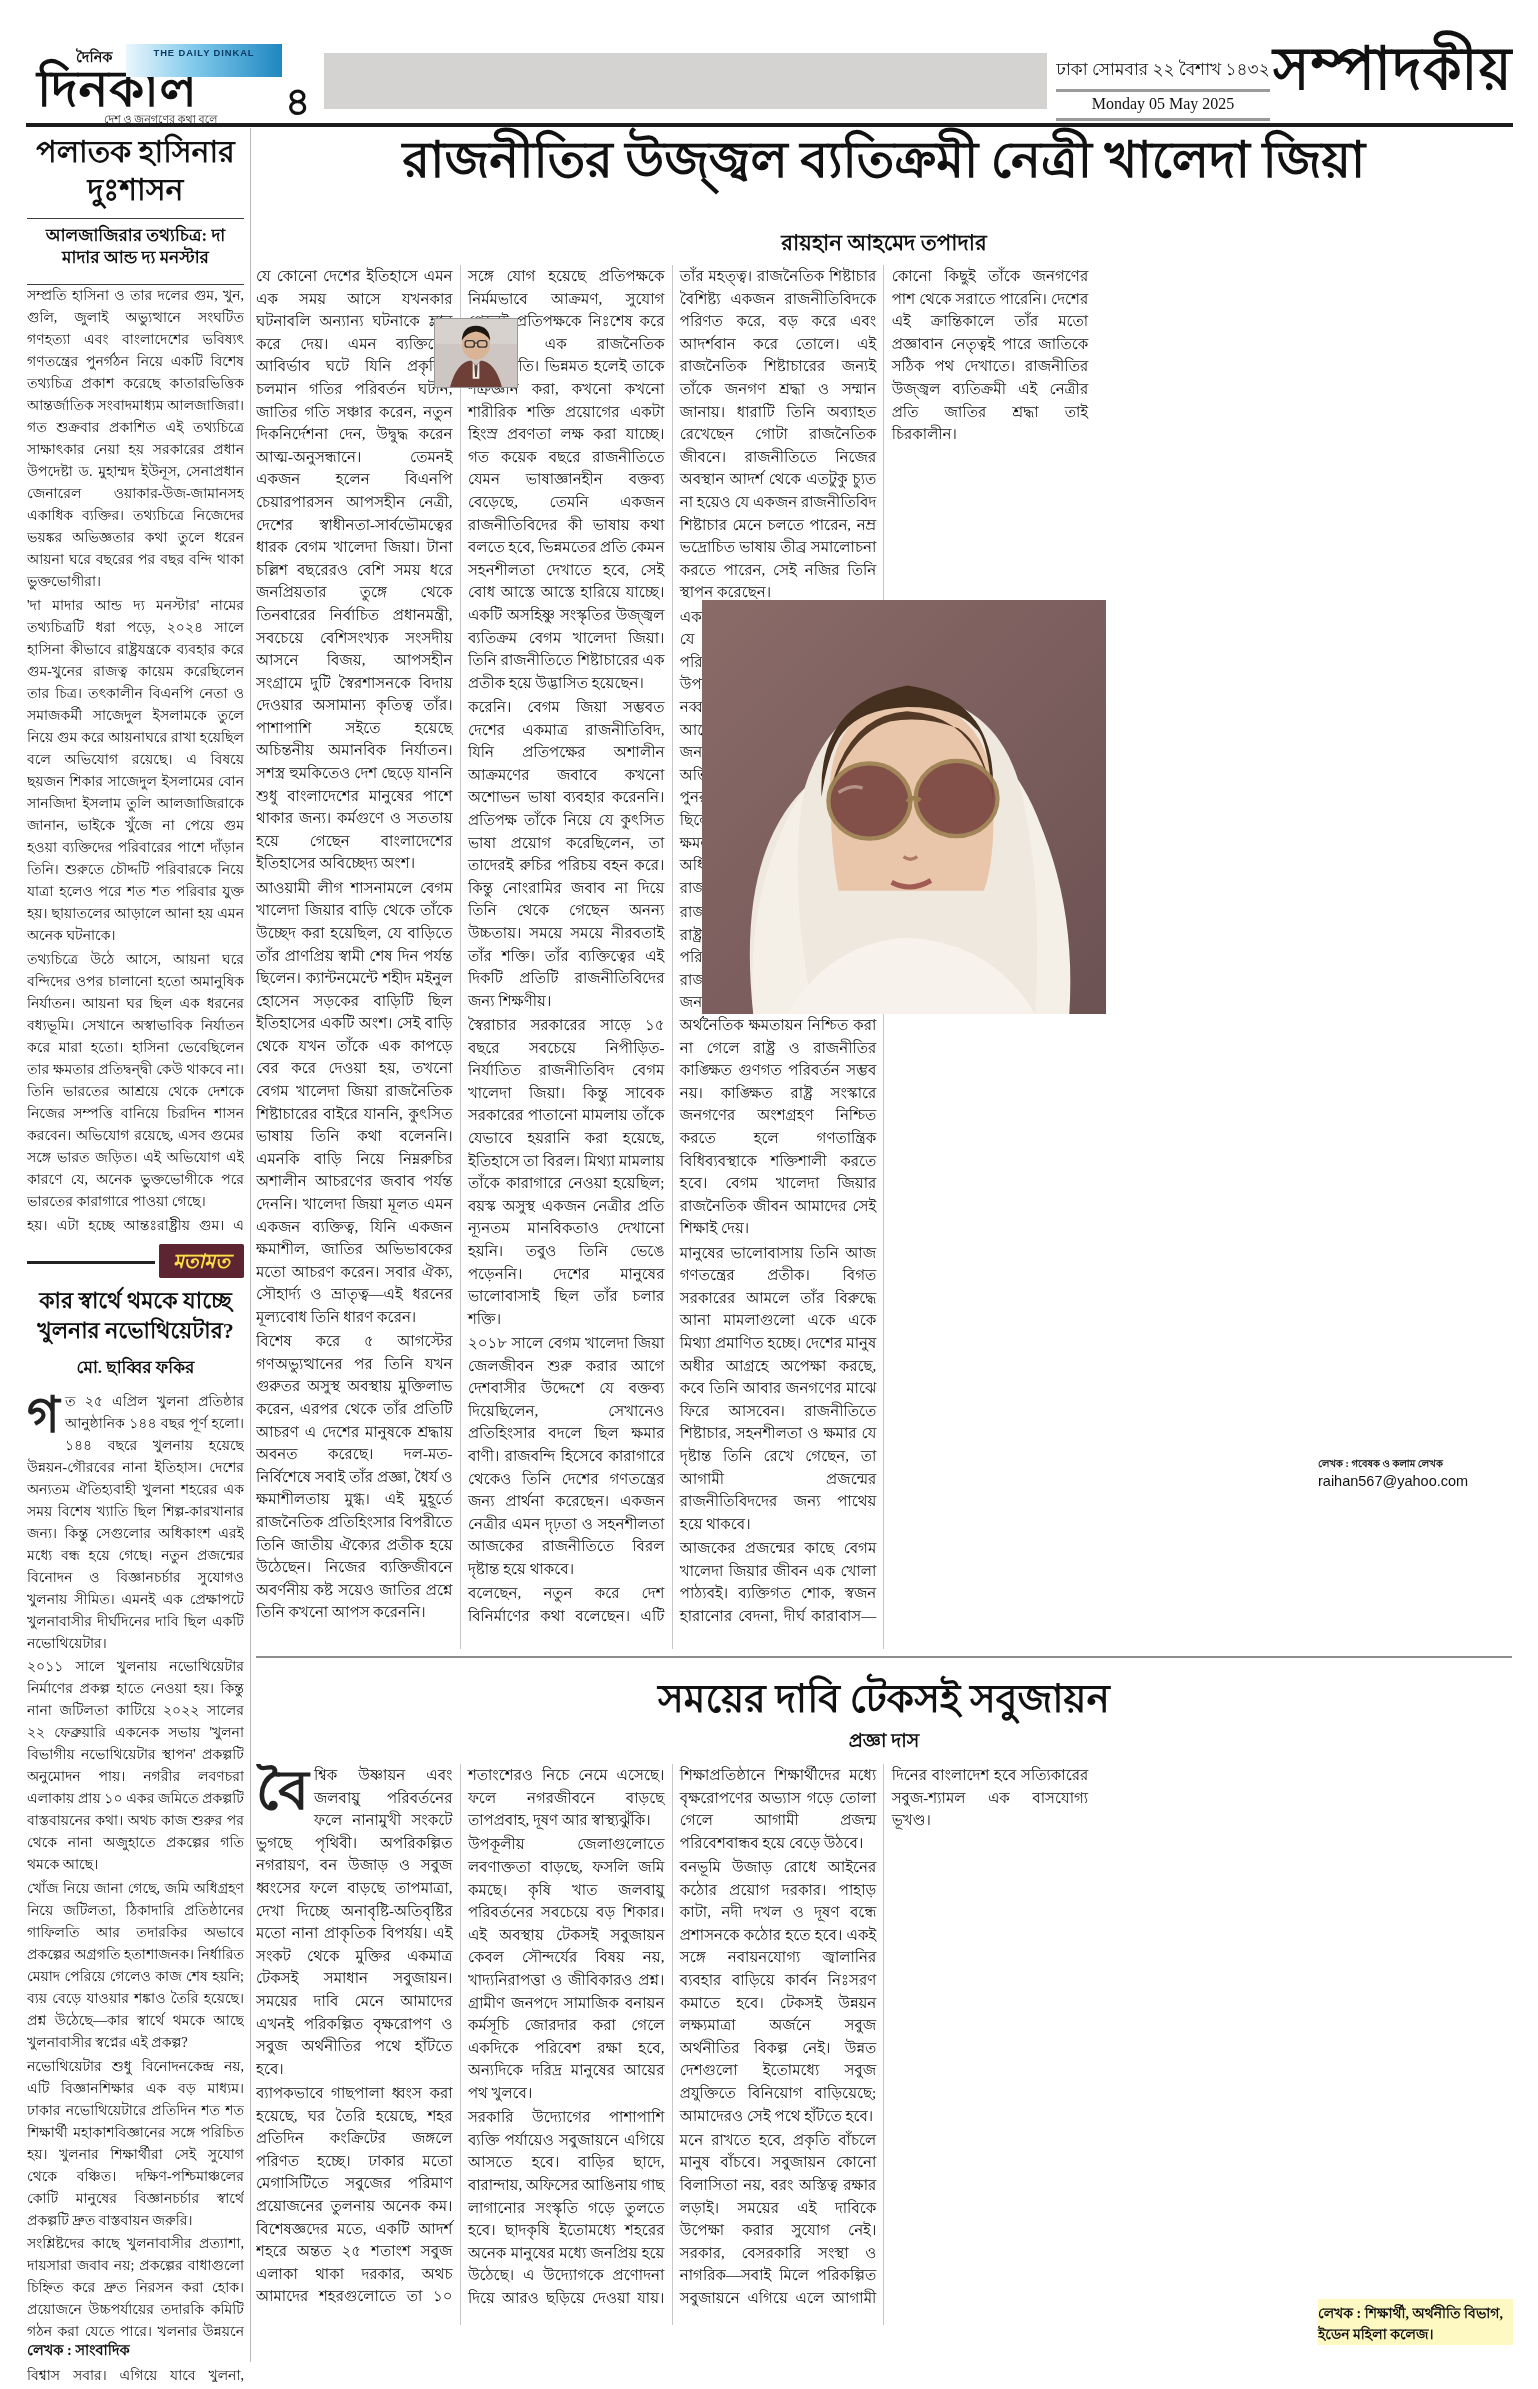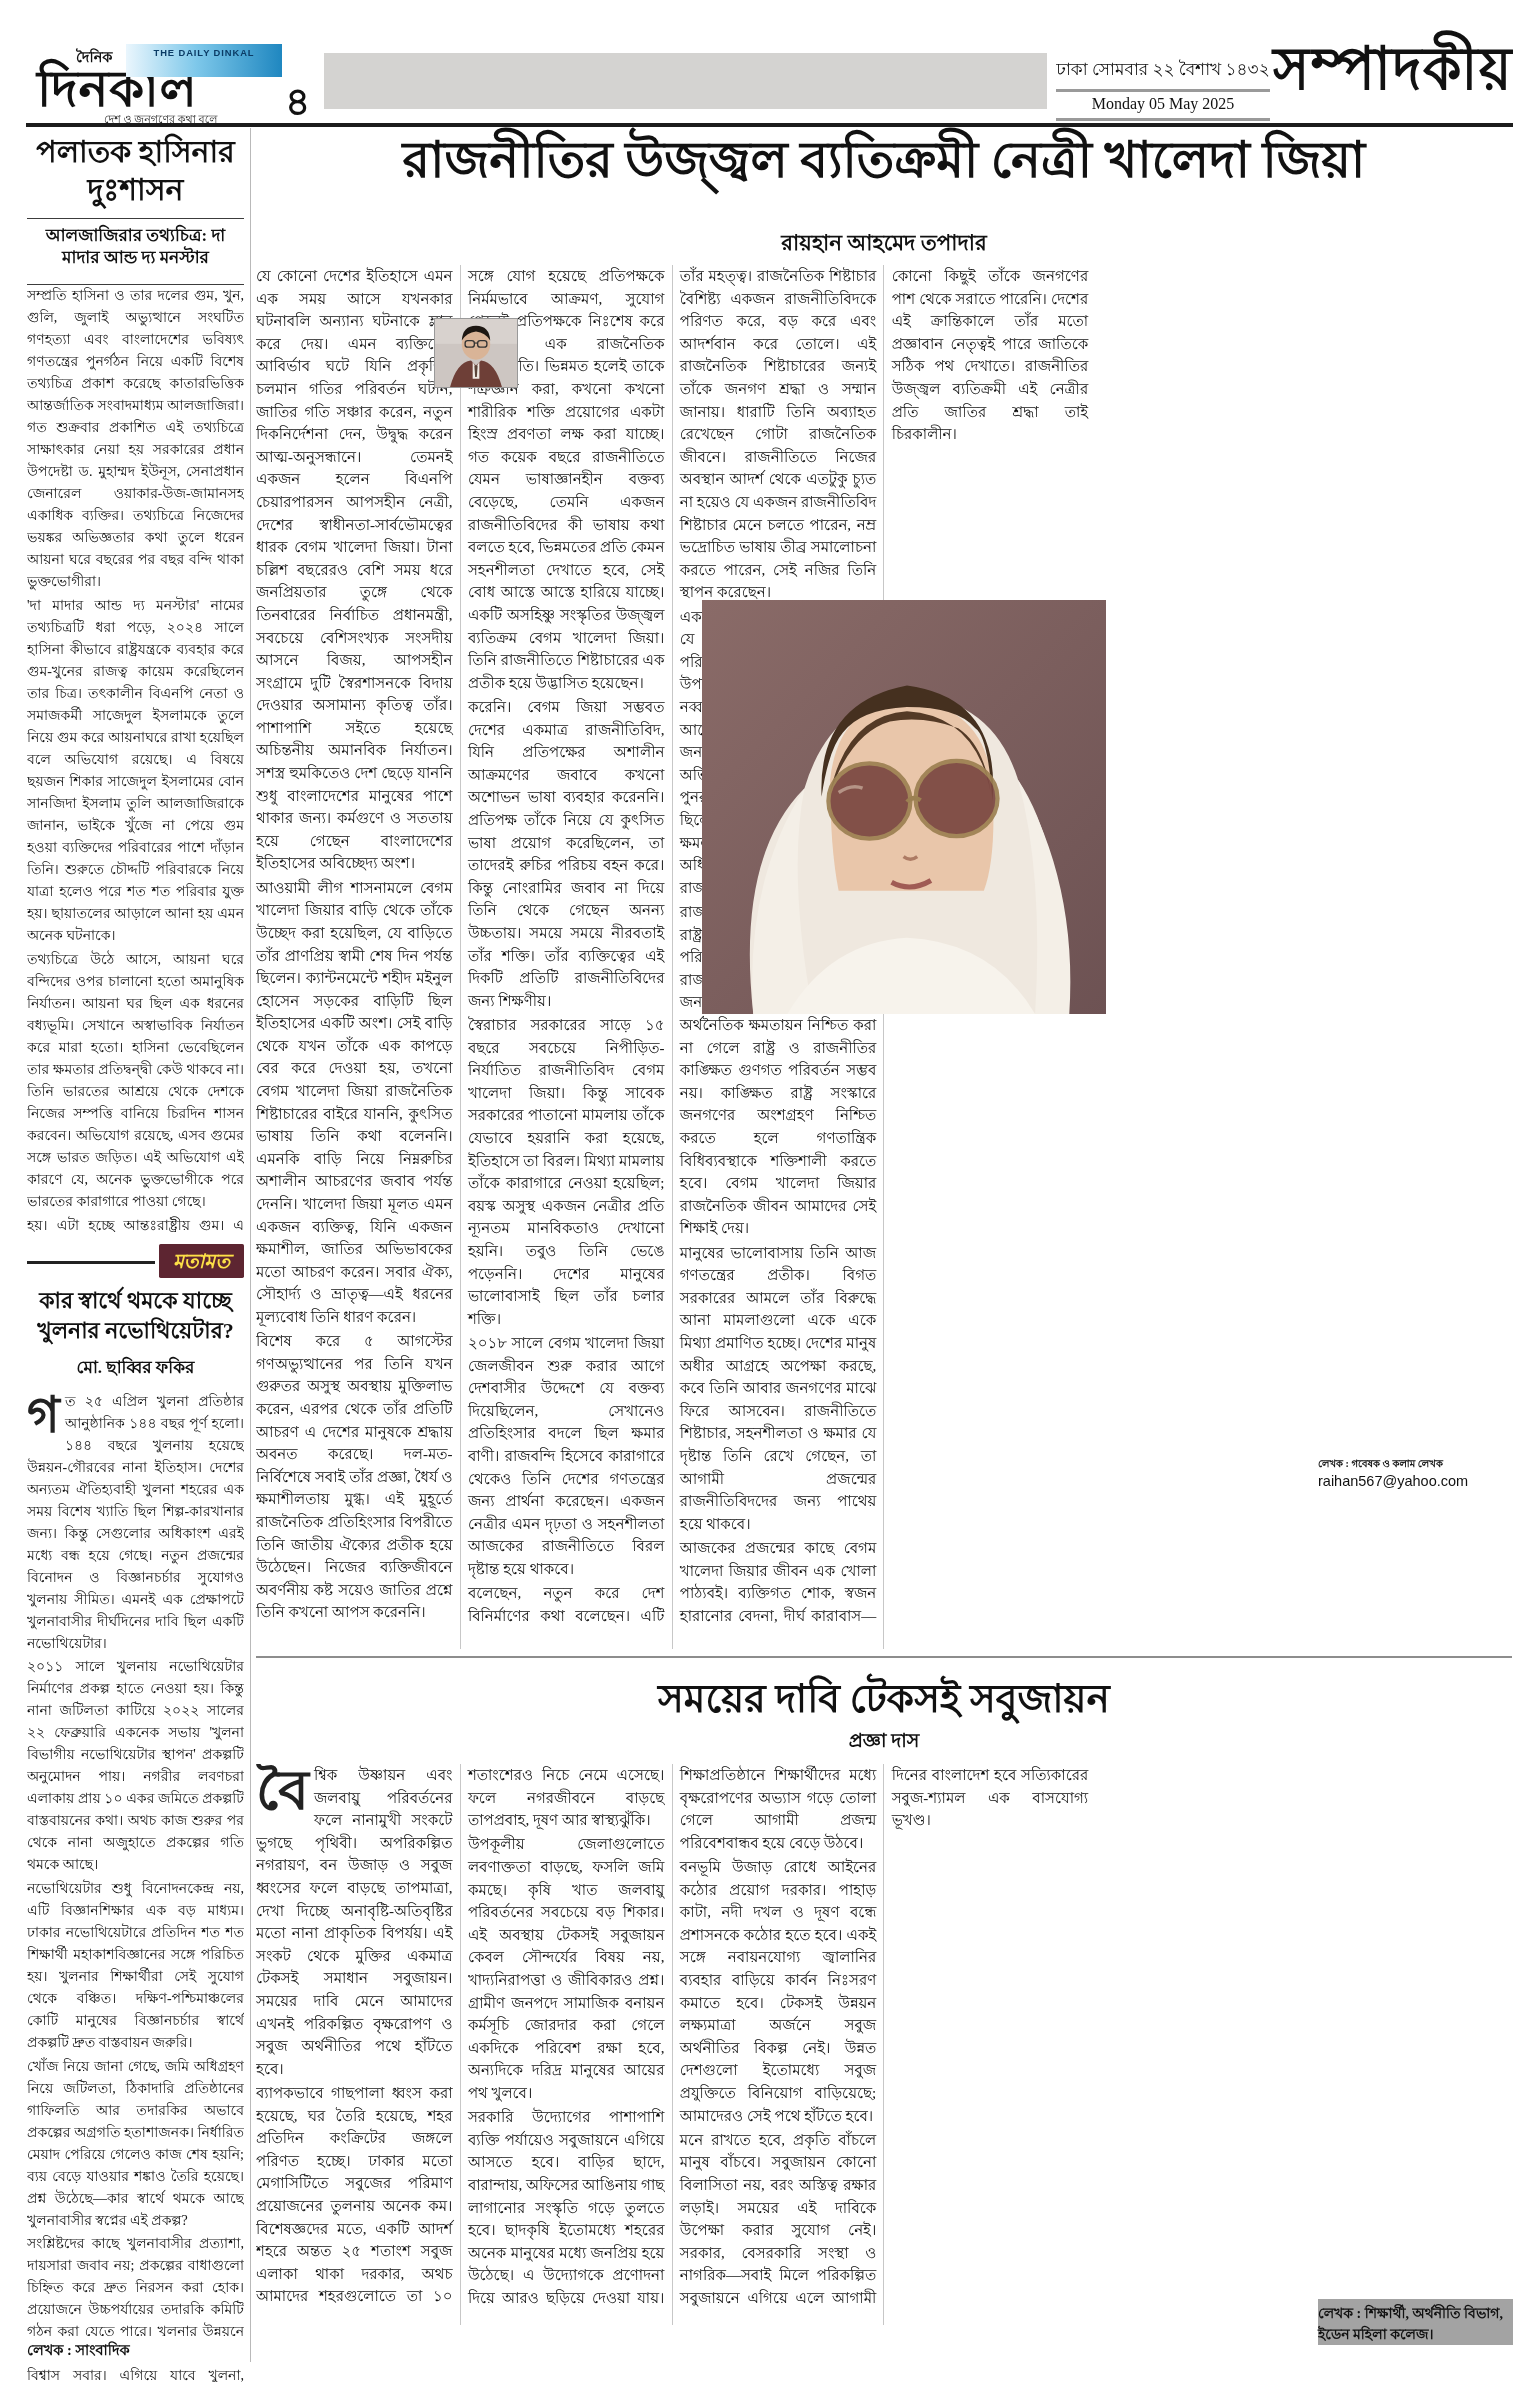--- a/index.html
+++ b/index.html
@@ -69,21 +69,21 @@
 
   
   .bot-rule { position:absolute; left:256px; top:1656px; width:1256px; height:1.7px; background:#8d8d8d; }
   .bot-headline { position:absolute; left:256px; top:1668px; width:1256px; text-align:center;
     font-size:39px; font-weight:bold; }
   .bot-byline { position:absolute; left:256px; top:1726px; width:1256px; text-align:center;
     font-size:19px; font-weight:bold; }
   .bot-cols { position:absolute; left:256px; top:1764px; width:1256px; height:561px;
     column-count:6; column-gap:15.4px; column-fill:auto; column-rule:0.9px solid #c7c7c7;
     font-size:15px; line-height:22.6px; text-align:justify; overflow:hidden; }
-  .bot-credit { position:absolute; left:1318px; top:2299px; width:195px; background:#a3a3a3;
+  .bot-credit { position:absolute; left:1318px; top:2299px; width:195px; background:#fef9c3;
     font-size:14px; font-weight:bold; line-height:20.5px; padding-top:5.1px; }
 </style>
 </head>
 <body>
 
 <div class="page">
 
   <div class="masthead">
     <div class="brand">
       <div class="brand-top">
@@ -121,22 +121,22 @@
     <div class="opinion-bar">
       <div class="line"></div>
       <div class="opinion-tag">মতামত</div>
     </div>
     <div class="op-headline">কার স্বার্থে থমকে যাচ্ছে খুলনার নভোথিয়েটার?</div>
     <div class="op-byline">মো. ছাব্বির ফকির</div>
     <div class="rail-body rail-body-2">
       <p class="para"><span class="dropcap">গ</span><span>ত ২৫ এপ্রিল খুলনা প্রতিষ্ঠার আনুষ্ঠানিক ১৪৪ বছর পূর্ণ হলো। ১৪৪ বছরে খুলনায় হয়েছে উন্নয়ন-গৌরবের নানা ইতিহাস। দেশের অন্যতম ঐতিহ্যবাহী খুলনা শহরের এক সময় বিশেষ খ্যাতি ছিল শিল্প-কারখানার জন্য। কিন্তু সেগুলোর অধিকাংশ এরই মধ্যে বন্ধ হয়ে গেছে। নতুন প্রজন্মের বিনোদন ও বিজ্ঞানচর্চার সুযোগও খুলনায় সীমিত। এমনই এক প্রেক্ষাপটে খুলনাবাসীর দীর্ঘদিনের দাবি ছিল একটি নভোথিয়েটার।</span></p>
       <div>
           <p class="para">২০১১ সালে খুলনায় নভোথিয়েটার নির্মাণের প্রকল্প হাতে নেওয়া হয়। কিন্তু নানা জটিলতা কাটিয়ে ২০২২ সালের ২২ ফেব্রুয়ারি একনেক সভায় 'খুলনা বিভাগীয় নভোথিয়েটার স্থাপন' প্রকল্পটি অনুমোদন পায়। নগরীর লবণচরা এলাকায় প্রায় ১০ একর জমিতে প্রকল্পটি বাস্তবায়নের কথা। অথচ কাজ শুরুর পর থেকে নানা অজুহাতে প্রকল্পের গতি থমকে আছে।</p>
+          <p class="para">খোঁজ নিয়ে জানা গেছে, জমি অধিগ্রহণ নিয়ে জটিলতা, ঠিকাদারি প্রতিষ্ঠানের গাফিলতি আর তদারকির অভাবে প্রকল্পের অগ্রগতি হতাশাজনক। নির্ধারিত মেয়াদ পেরিয়ে গেলেও কাজ শেষ হয়নি; ব্যয় বেড়ে যাওয়ার শঙ্কাও তৈরি হয়েছে। প্রশ্ন উঠেছে—কার স্বার্থে থমকে আছে খুলনাবাসীর স্বপ্নের এই প্রকল্প?</p>
           <p class="para">নভোথিয়েটার শুধু বিনোদনকেন্দ্র নয়, এটি বিজ্ঞানশিক্ষার এক বড় মাধ্যম। ঢাকার নভোথিয়েটারে প্রতিদিন শত শত শিক্ষার্থী মহাকাশবিজ্ঞানের সঙ্গে পরিচিত হয়। খুলনার শিক্ষার্থীরা সেই সুযোগ থেকে বঞ্চিত। দক্ষিণ-পশ্চিমাঞ্চলের কোটি মানুষের বিজ্ঞানচর্চার স্বার্থে প্রকল্পটি দ্রুত বাস্তবায়ন জরুরি।</p>
-          <p class="para">খোঁজ নিয়ে জানা গেছে, জমি অধিগ্রহণ নিয়ে জটিলতা, ঠিকাদারি প্রতিষ্ঠানের গাফিলতি আর তদারকির অভাবে প্রকল্পের অগ্রগতি হতাশাজনক। নির্ধারিত মেয়াদ পেরিয়ে গেলেও কাজ শেষ হয়নি; ব্যয় বেড়ে যাওয়ার শঙ্কাও তৈরি হয়েছে। প্রশ্ন উঠেছে—কার স্বার্থে থমকে আছে খুলনাবাসীর স্বপ্নের এই প্রকল্প?</p>
           <p class="para">সংশ্লিষ্টদের কাছে খুলনাবাসীর প্রত্যাশা, দায়সারা জবাব নয়; প্রকল্পের বাধাগুলো চিহ্নিত করে দ্রুত নিরসন করা হোক। প্রয়োজনে উচ্চপর্যায়ের তদারকি কমিটি গঠন করা যেতে পারে। খুলনার উন্নয়নে এই প্রকল্প নতুন মাত্রা যোগ করবে—এ বিশ্বাস সবার। এগিয়ে যাবে খুলনা, সবকার সাথী খুলনার উন্নয়ন এগিয়ে যাবে বাংলাদেশ। এগিয়ে যাওয়ার কেন হচ্ছে খুলনার নভোথিয়েটার নির্মাণকাজ, তার জবাব চাই।</p>
         </div>
     </div>
     <div class="rail-credit">লেখক : সাংবাদিক</div>
   </div>
 
   <div class="main-art">
     <div class="main-headline">রাজনীতির উজ্জ্বল ব্যতিক্রমী নেত্রী খালেদা জিয়া</div>
     <div class="main-byline">রায়হান আহমেদ তপাদার</div>
   </div>

